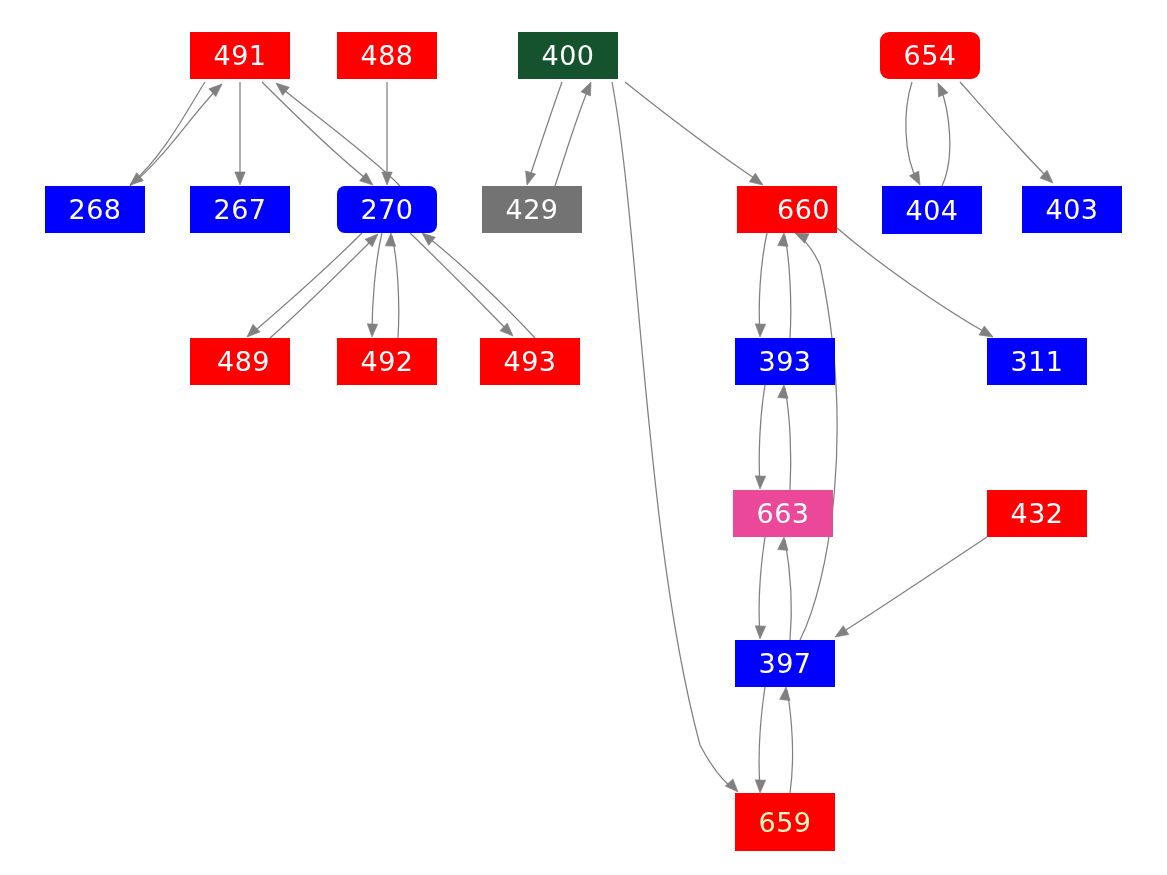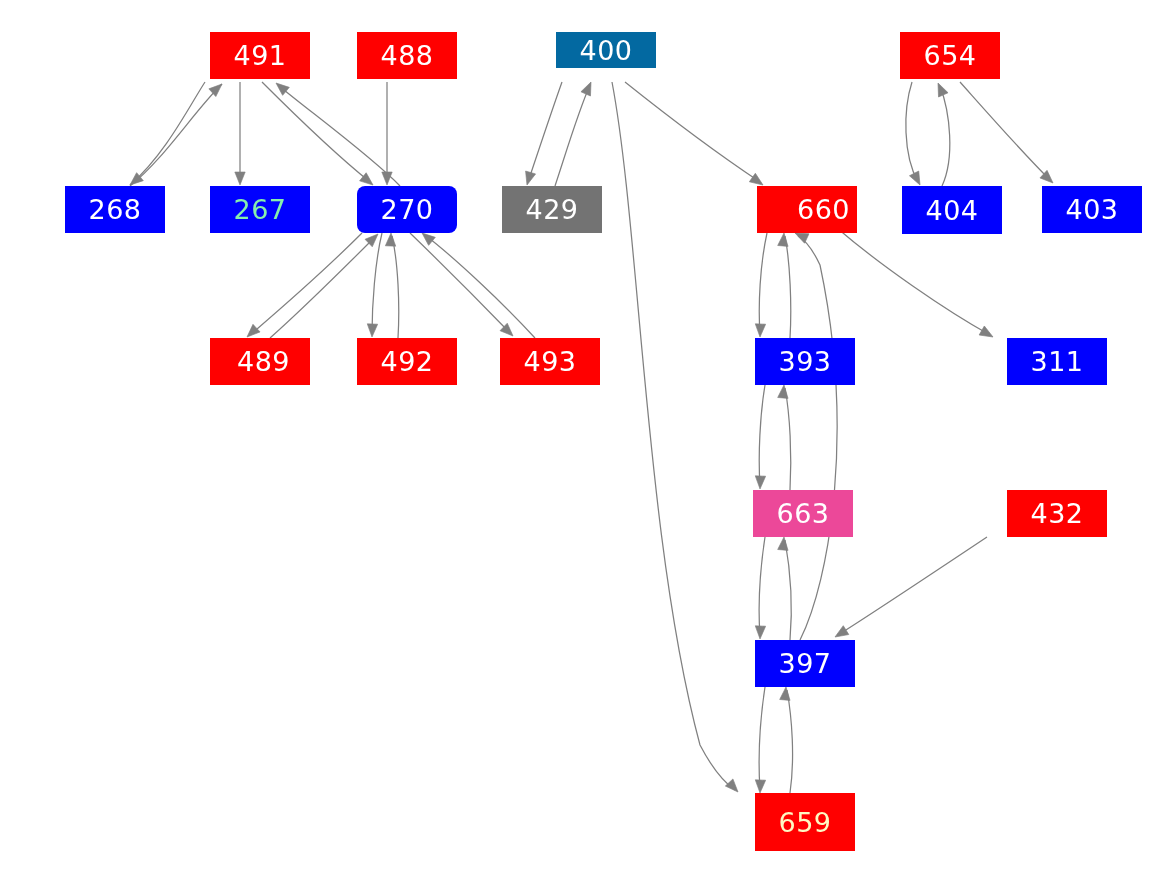--- a/index.html
+++ b/index.html
@@ -27,21 +27,20 @@
     position: absolute;
     display: flex;
     align-items: center;
     justify-content: center;
     color: #ffffff;
     font-size: 27px;
     line-height: 1;
     letter-spacing: 0.5px;
     box-sizing: border-box;
     user-select: none;
-    margin-left: 20px;
   }
   .edge-path {
     fill: none;
     stroke: #808080;
     stroke-width: 1.25;
   }
   .arrow-head {
     fill: #808080;
     stroke: #808080;
     stroke-width: 0.6;
@@ -109,24 +108,24 @@
       <path d="M 912,82 C 903,110 903,155 918,182" class="edge-path" stroke="#808080"></path>
       <polygon points="0,0 -13,-5.2 -13,5.2" class="arrow-head" fill="#808080" transform="translate(920,185) rotate(63)"></polygon>
       <path d="M 942,186 C 955,158 950,112 940,86" class="edge-path" stroke="#808080"></path>
       <polygon points="0,0 -13,-5.2 -13,5.2" class="arrow-head" fill="#808080" transform="translate(938,83) rotate(-114)"></polygon>
       <path d="M 960,82 C 985,110 1020,150 1050,180" class="edge-path" stroke="#808080"></path>
       <polygon points="0,0 -13,-5.2 -13,5.2" class="arrow-head" fill="#808080" transform="translate(1053,183) rotate(43)"></polygon>
     </svg>
   <div id="node-layer">
       <div class="node" style="left: 190px; top: 32px; width: 100px; height: 47px; background: rgb(255, 0, 0); color: rgb(255, 255, 255);">491</div>
       <div class="node" style="left: 337px; top: 32px; width: 100px; height: 47px; background: rgb(255, 0, 0); color: rgb(255, 255, 255);">488</div>
-      <div class="node" style="left: 536px; top: 32px; width: 100px; height: 36px; background: #0369a1; color: rgb(255, 255, 255);">400</div>
-      <div class="node" style="left: 880px; top: 32px; width: 100px; height: 47px; background: rgb(255, 0, 0); color: rgb(255, 255, 255);">654</div>
+      <div class="node" style="left: 518px; top: 32px; width: 100px; height: 47px; background: #14532d; color: rgb(255, 255, 255);">400</div>
+      <div class="node" style="left: 880px; top: 32px; width: 100px; height: 47px; background: rgb(255, 0, 0); color: rgb(255, 255, 255); border-radius: 9px;">654</div>
       <div class="node" style="left: 45px; top: 186px; width: 100px; height: 47px; background: rgb(0, 0, 255); color: rgb(255, 255, 255);">268</div>
-      <div class="node" style="left: 190px; top: 186px; width: 100px; height: 47px; background: rgb(0, 0, 255); color: #86efac;">267</div>
+      <div class="node" style="left: 190px; top: 186px; width: 100px; height: 47px; background: rgb(0, 0, 255); color: #fef9c3;">267</div>
       <div class="node" style="left: 337px; top: 186px; width: 100px; height: 47px; background: rgb(0, 0, 255); color: rgb(255, 255, 255); border-radius: 8px;">270</div>
       <div class="node" style="left: 482px; top: 186px; width: 100px; height: 47px; background: #737373; color: rgb(255, 255, 255);">429</div>
       <div class="node" style="left: 737px; top: 186px; width: 100px; height: 47px; background: rgb(255, 0, 0); color: rgb(255, 255, 255); padding-left: 33px;">660</div>
       <div class="node" style="left: 882px; top: 186px; width: 100px; height: 48px; background: rgb(0, 0, 255); color: rgb(255, 255, 255);">404</div>
       <div class="node" style="left: 1022px; top: 186px; width: 100px; height: 47px; background: rgb(0, 0, 255); color: rgb(255, 255, 255);">403</div>
       <div class="node" style="left: 190px; top: 338px; width: 100px; height: 47px; background: rgb(255, 0, 0); color: rgb(255, 255, 255); padding-left: 7px;">489</div>
       <div class="node" style="left: 337px; top: 338px; width: 100px; height: 47px; background: rgb(255, 0, 0); color: rgb(255, 255, 255);">492</div>
       <div class="node" style="left: 480px; top: 338px; width: 100px; height: 47px; background: rgb(255, 0, 0); color: rgb(255, 255, 255);">493</div>
       <div class="node" style="left: 735px; top: 338px; width: 100px; height: 47px; background: rgb(0, 0, 255); color: rgb(255, 255, 255);">393</div>
       <div class="node" style="left: 987px; top: 338px; width: 100px; height: 47px; background: rgb(0, 0, 255); color: rgb(255, 255, 255);">311</div>

